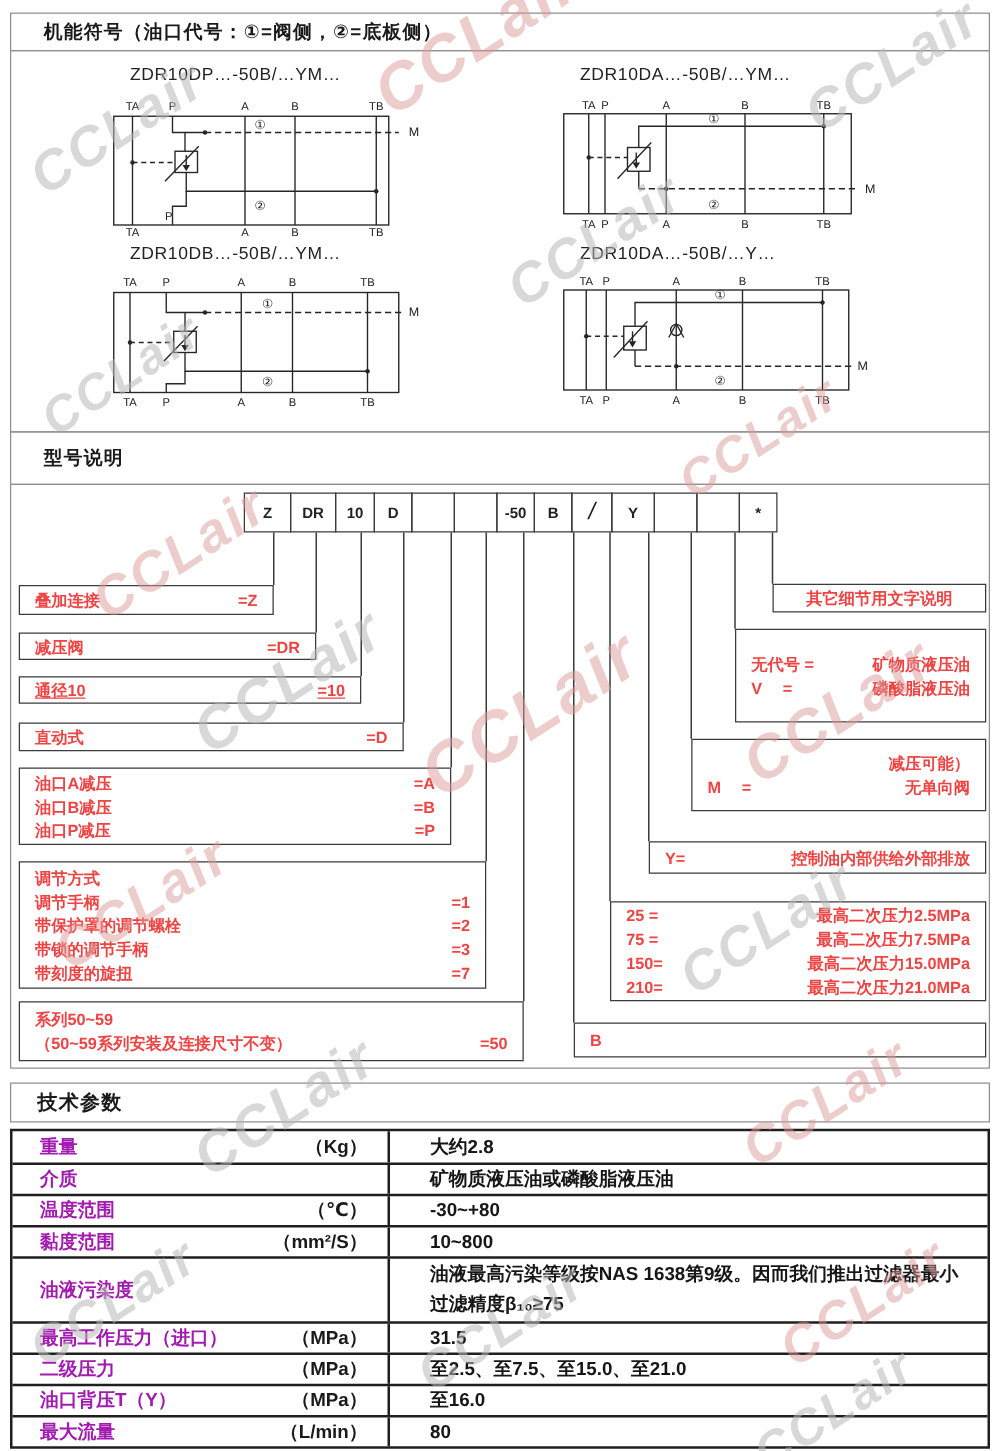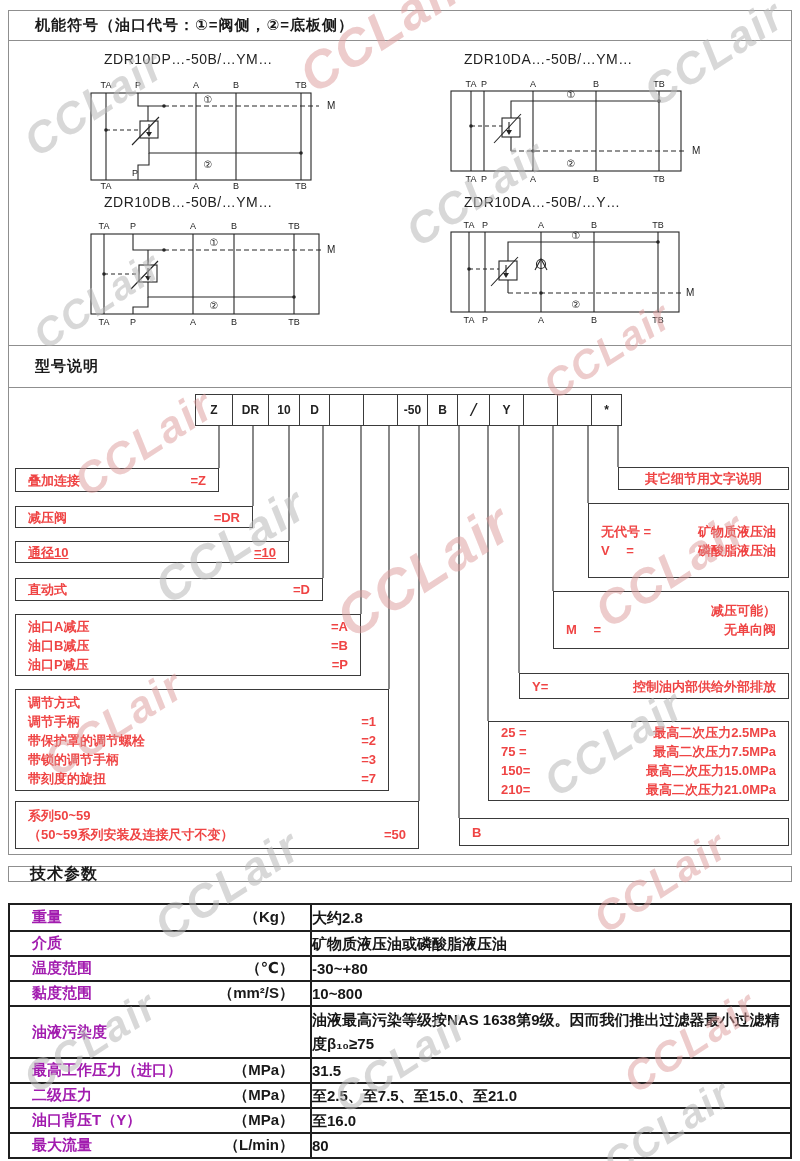--- a/index.html
+++ b/index.html
@@ -28,21 +28,21 @@
   }
   .mrow{display:flex;justify-content:space-between;align-items:baseline;}
   .mrow .rcode{flex:0 0 96px;white-space:nowrap;}
   .mrow .rlabel{flex:1;text-align:right;white-space:nowrap;}
   .mrow.center-row{justify-content:center;text-align:center;}
   .ptable{position:absolute;border:2px solid #1f1f1f;box-sizing:border-box;font-size:15px;}
   .prow{display:flex;box-sizing:border-box;border-top:2px solid #1f1f1f;}
   .prow:first-child{border-top:none;}
   .pleft{flex:0 0 302px;box-sizing:border-box;border-right:2px solid #1f1f1f;
     display:flex;justify-content:space-between;align-items:center;padding:0 16px 0 22px;}
-  .pright{flex:1;display:flex;align-items:center;padding:2px 10px 2px 0;line-height:24px;}
+  .pright{flex:1;display:flex;align-items:center;padding:2px 10px 2px 32px;line-height:24px;}
   .plabel{font-weight:bold;color:#a21caf;}
   .punit{font-weight:bold;white-space:nowrap;}
   .pvalue{font-weight:bold;color:#161616;}
   .wm-layer{position:absolute;inset:0;pointer-events:none;z-index:9;}
   .wm{position:absolute;font-style:italic;font-weight:bold;letter-spacing:2px;
     transform:rotate(-33deg);white-space:nowrap;}
   .wm.pink{color:#dd9a9a;opacity:.50;}
   .wm.gray{color:#b9b9b9;opacity:.55;}
 </style>
 </head>
@@ -378,21 +378,21 @@
         </div>
         <div class="mbox" style="left: 450px; top: 430px; width: 330px; height: 28px;">
           <div class="mrow">
             <span class="rcode">B</span>
             <span class="rlabel"></span>
           </div>
         </div>
       </div>
   </div>
 
-  <div class="sec sec-header" style="left:8px;top:866px;width:784px;height:16px;font-size:16px;padding-left:21px;">
+  <div class="sec sec-header" style="left:8px;top:866px;width:784px;height:32px;font-size:16px;padding-left:21px;">
     <span>技术参数</span>
   </div>
 
   <div class="ptable" id="params-table" style="left:8px;top:903px;width:784px;">
       <div class="prow" style="height: 25px;">
         <div class="pleft">
           <span class="plabel">重量</span>
           <span class="punit">（Kg）</span>
         </div>
         <div class="pright">

